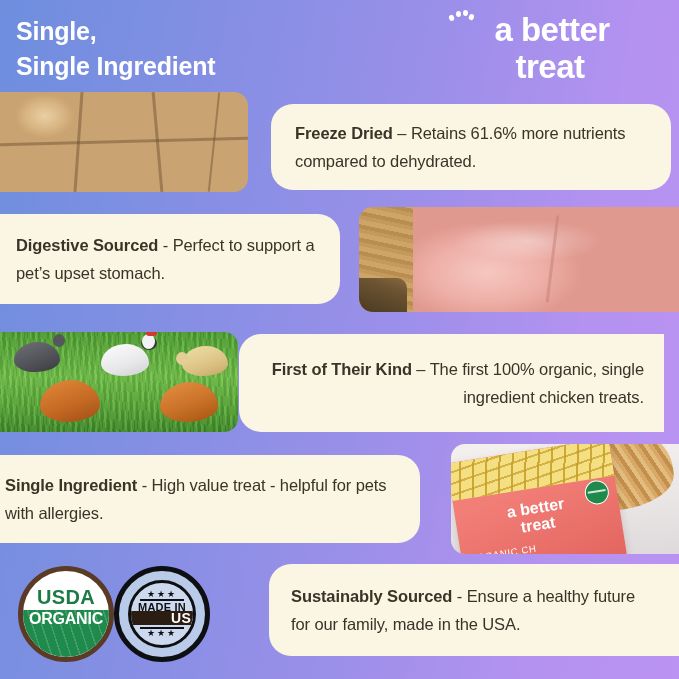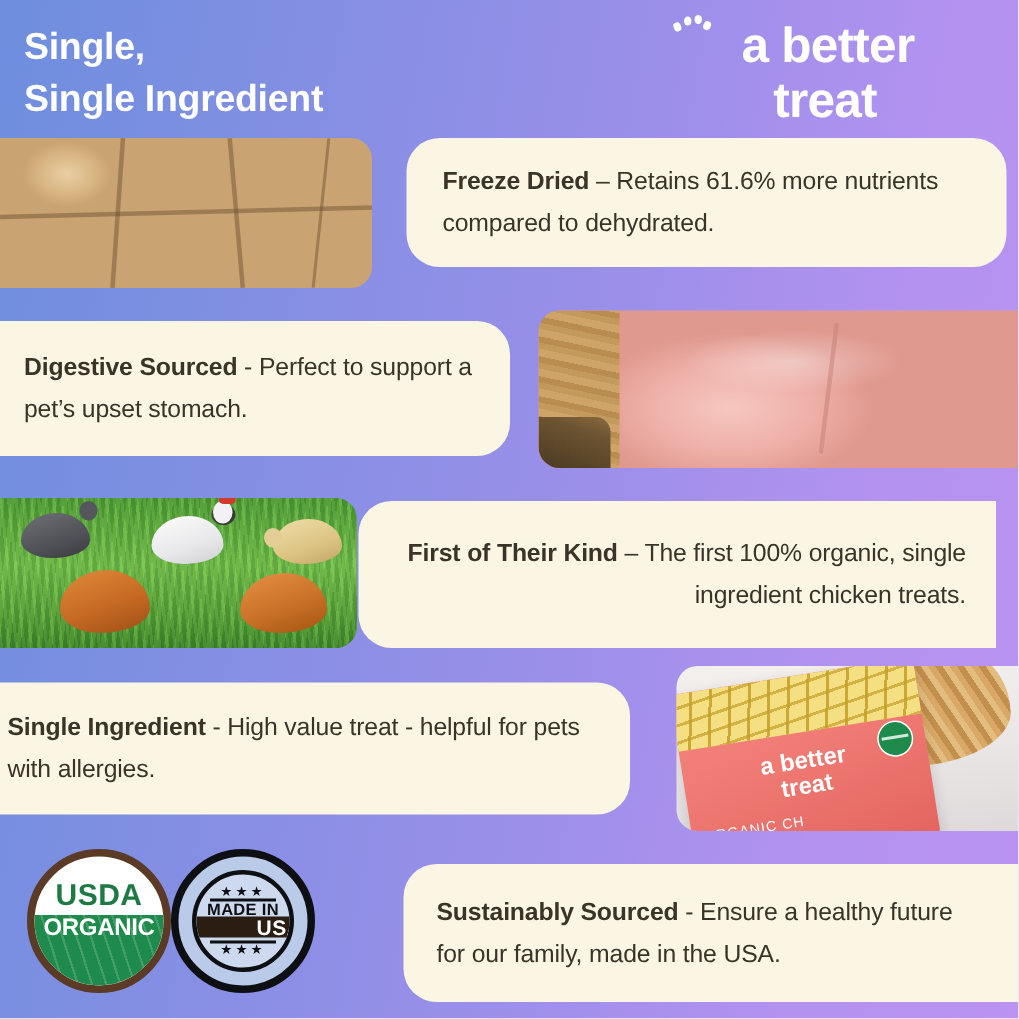--- a/index.html
+++ b/index.html
@@ -217,25 +217,25 @@
     border-radius: 50%;
     background: #1e8a4c;
     border: 1.5px solid #ffffff;
   }
   #photo-package .usda-mini::after {
     content: ""; position: absolute; left: 2px; top: 9px; right: 2px; height: 1.5px;
     background: rgba(255,255,255,0.8);
   }
 
   
-  #card-freeze-dried  { left: 271px; top: 92px;  width: 400px; height: 86px;  padding: 0 24px; }
+  #card-freeze-dried  { left: 271px; top: 104px;  width: 400px; height: 86px;  padding: 0 24px; }
   #card-digestive     { left: 0px;   top: 214px; width: 340px; height: 90px;  padding: 0 16px; border-radius: 0 22px 22px 0; }
   #card-first-kind    { left: 239px; top: 334px; width: 425px; height: 98px;  padding: 0 20px; border-radius: 22px 0 0 22px; text-align: right; }
   #card-single-ingr   { left: 0px;   top: 455px; width: 420px; height: 88px;  padding: 0 5px; border-radius: 0 22px 22px 0; }
-  #card-sustainable   { left: 269px; top: 564px; width: 410px; height: 92px;  padding: 0 22px; border-radius: 22px 0 0 22px; margin-top: 12px; }
+  #card-sustainable   { left: 269px; top: 564px; width: 410px; height: 92px;  padding: 0 22px; border-radius: 22px 0 0 22px; }
 
   
   .badges {
     position: absolute;
     left: 18px;
     top: 566px;
     display: flex;
     align-items: center;
   }
   .badge-usda, .badge-usa {

